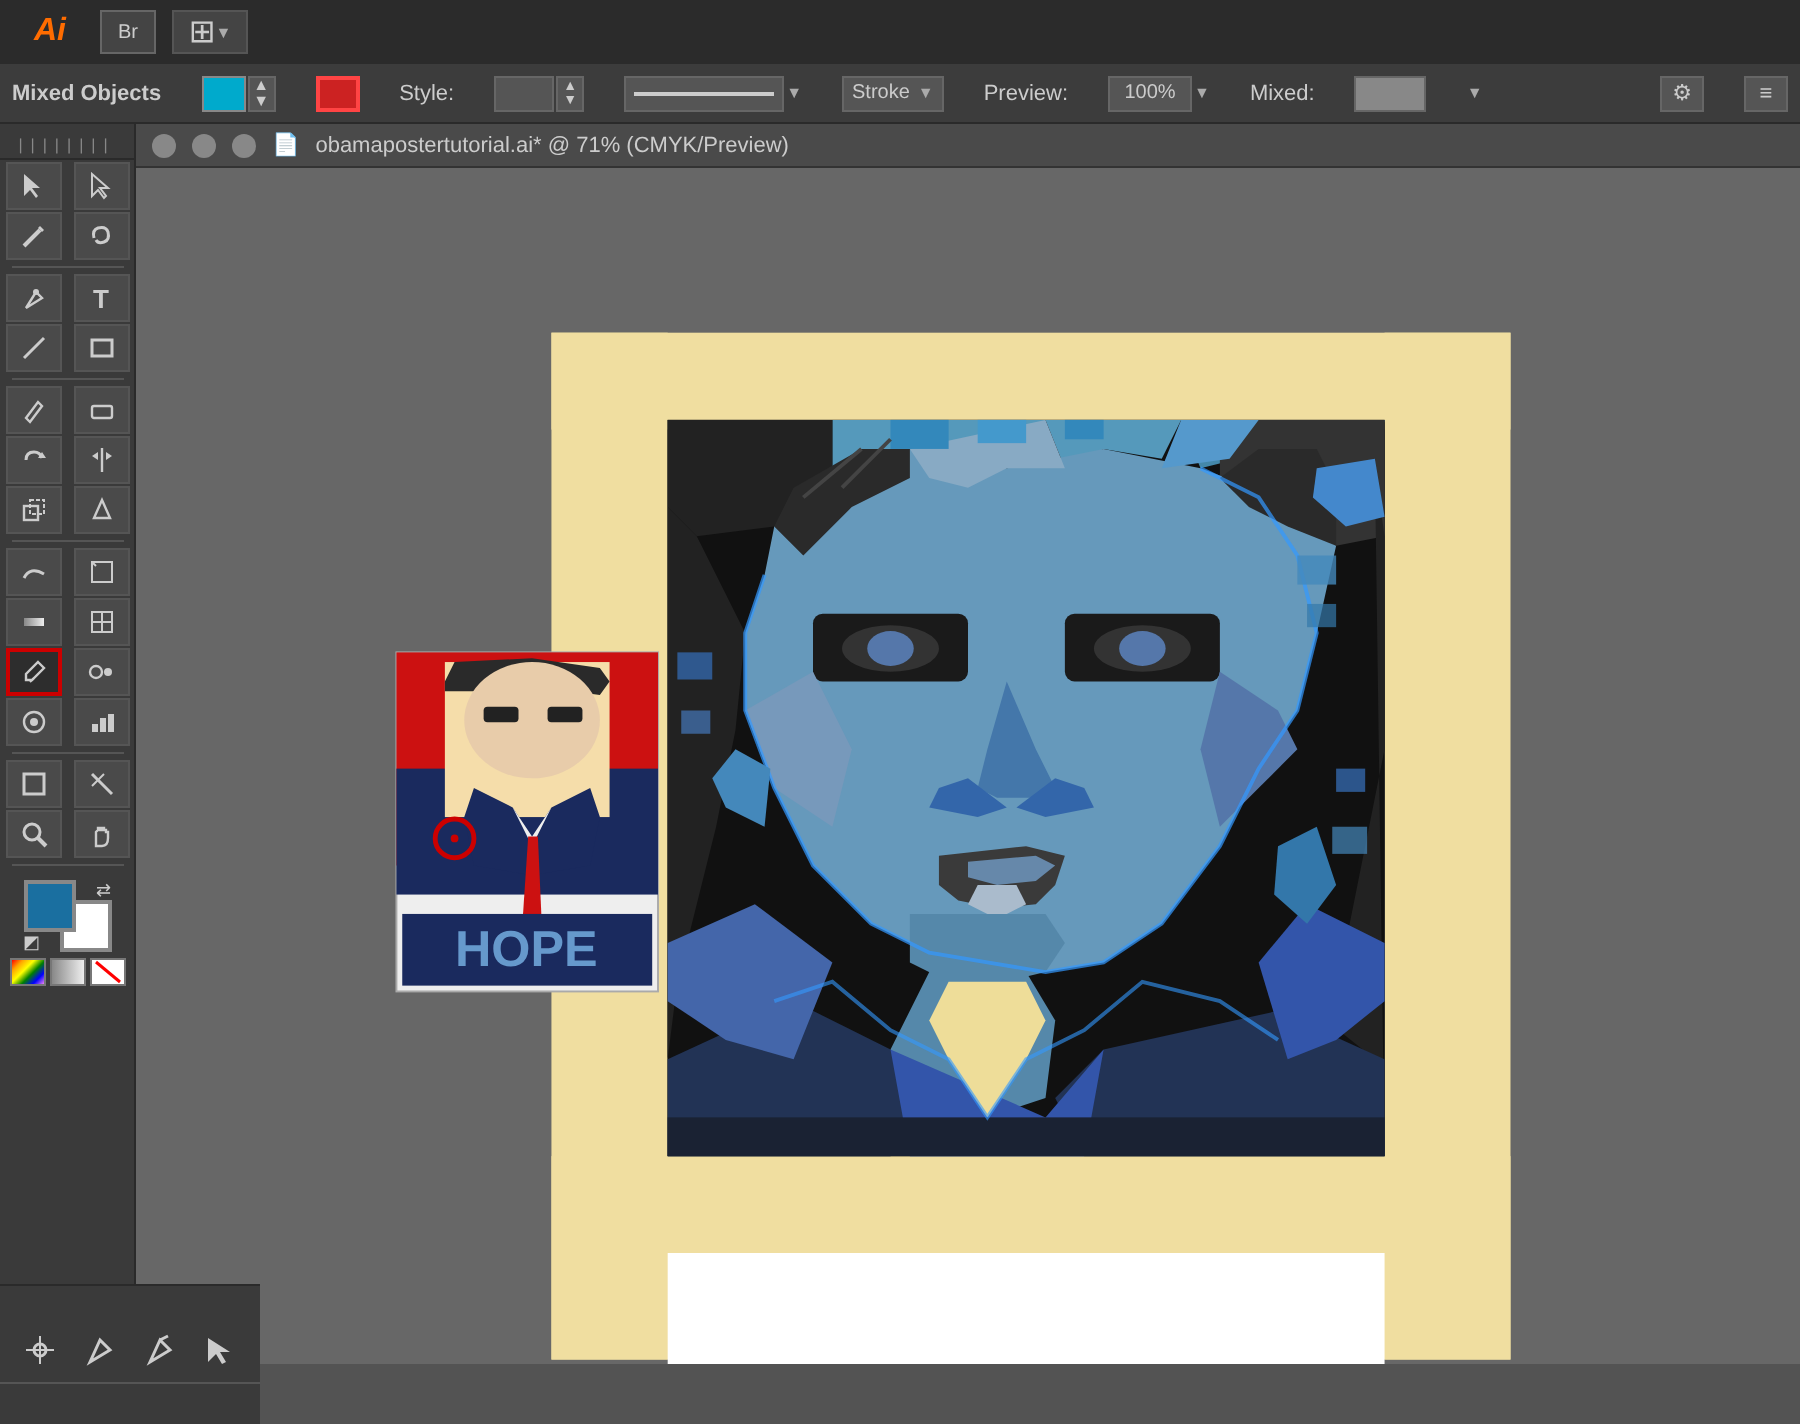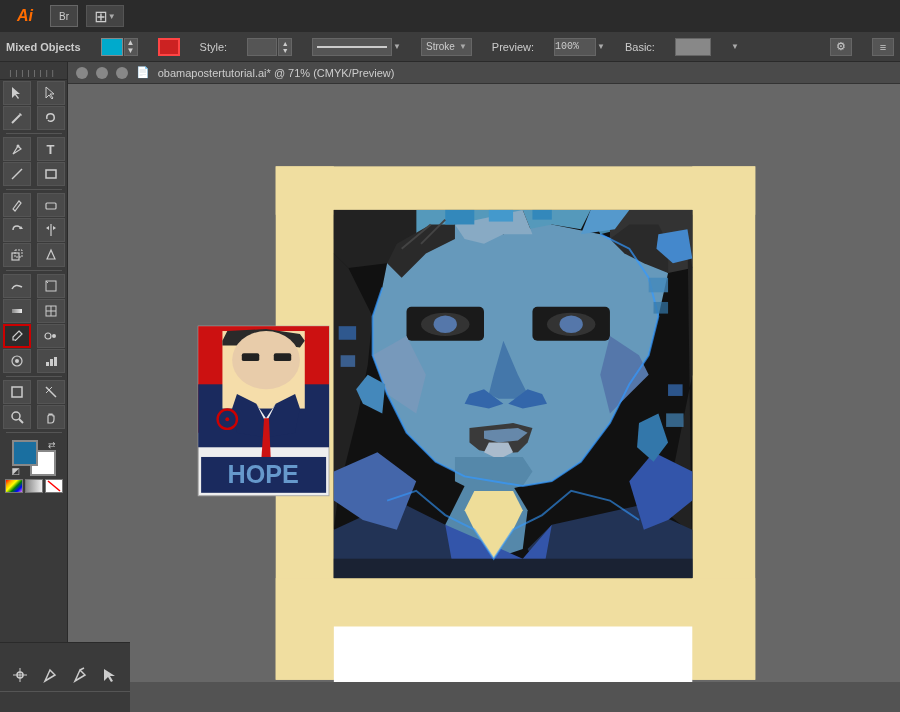--- a/index.html
+++ b/index.html
@@ -411,27 +411,27 @@
 
   <div style="display:flex; align-items:center; gap:2px;">
     <div class="basic-dropdown">
       <span>Stroke</span>
       <span class="dropdown-arrow">▼</span>
     </div>
   </div>
 
   <span class="opacity-label">Preview:</span>
   <div style="display:flex; align-items:center; gap:1px;">
-    <div class="opacity-input" style="display:flex;align-items:center;justify-content:flex-start;font-family:Liberation Mono, monospace;">
+    <div class="opacity-input" style="display:flex;align-items:center;justify-content:center;">
       <span style="font-size:10px;color:#ccc;">100%</span>
     </div>
     <span class="dropdown-arrow" style="color:#aaa;font-size:8px;">▼</span>
   </div>
 
-  <span class="style-label">Basic:</span>
+  <span class="style-label">Mixed:</span>
   <div class="style-box" style="background:#888;"></div>
   <span class="dropdown-arrow" style="color:#aaa;font-size:8px;">▼</span>
 
   <div style="flex:1;"></div>
   <div class="icon-btn">⚙</div>
   <div class="icon-btn">≡</div>
 </div>
 
 <div id="main-area">
 

